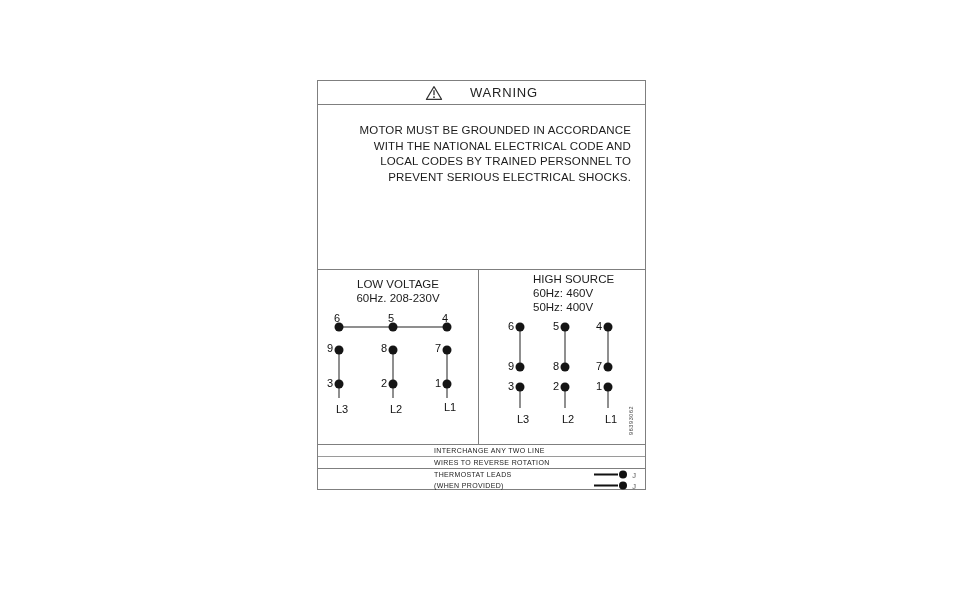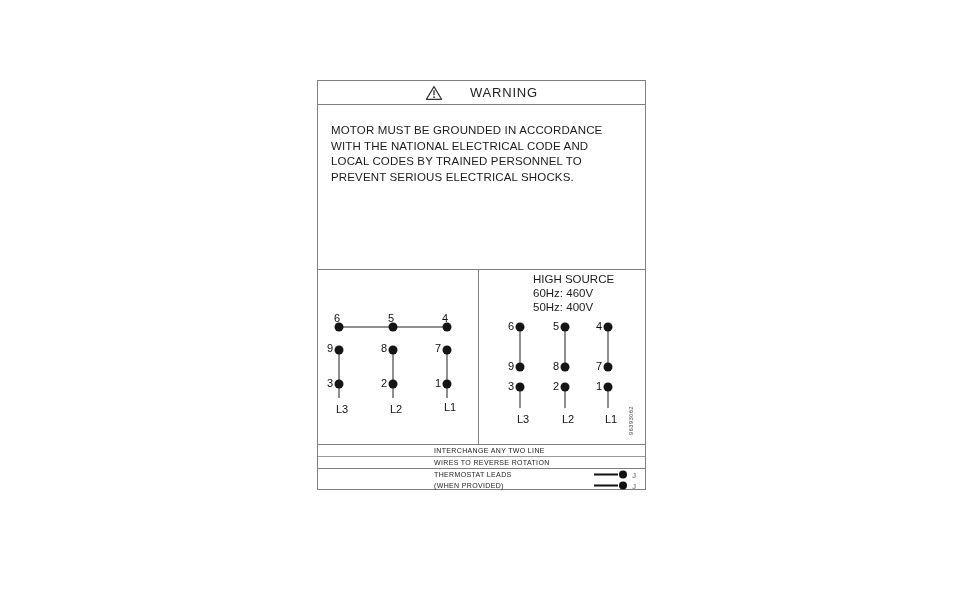--- a/index.html
+++ b/index.html
@@ -9,21 +9,21 @@
   .label-box { position:absolute; left:317px; top:80px; width:329px; height:410px;
                border:1px solid #7f7f7f; background:#fff; }
 
   
   .hdr { position:relative; height:24px; border-bottom:1px solid #7f7f7f;
          display:flex; align-items:center; justify-content:center; gap:27px; }
   .hdr-title { font-size:13px; letter-spacing:0.8px; color:#222; }
   .warn-svg { display:block; }
 
   
-  .body-text { padding:18px 14px 0 13px; }
+  .body-text { padding:18px 14px 0 13px;text-align:right; }
   .para { font-size:11.5px; line-height:15.6px; letter-spacing:0.15px;
           white-space:pre-line; color:#1c1c1c; }
   .para + .para { margin-top:16px; }
 
   
   .diagram { position:absolute; left:0; top:188px; width:327px; height:175px;
              border-top:1px solid #7f7f7f; display:flex; }
   .panel { position:relative; height:100%; }
   .panel-low  { width:160px; }
   .panel-high { width:167px; border-left:1px solid #7f7f7f; }
@@ -79,20 +79,24 @@
   <div class="body-text">
     <p class="para">MOTOR MUST BE GROUNDED IN ACCORDANCE
 WITH THE NATIONAL ELECTRICAL CODE AND
 LOCAL CODES BY TRAINED PERSONNEL TO
 PREVENT SERIOUS ELECTRICAL SHOCKS.</p>
   </div>
 
   <div class="diagram">
 
     <div class="panel panel-low">
+      <div class="pv-titles-low">
+        <div class="pv-t">LOW VOLTAGE</div>
+        <div class="pv-t">60Hz. 208-230V</div>
+      </div>
 
       <span class="t-num top" style="left:19px; top:42px">6</span>
       <span class="t-num top" style="left:73px; top:42px">5</span>
       <span class="t-num top" style="left:127px; top:42px">4</span>
       <i class="hline" style="left:21px; top:56px; width:108px"></i>
       <i class="dot" style="left:21px; top:57px"></i>
       <i class="dot" style="left:75px; top:57px"></i>
       <i class="dot" style="left:129px; top:57px"></i>
 
       <i class="vline" style="left:21px; top:80px; height:48px"></i>

